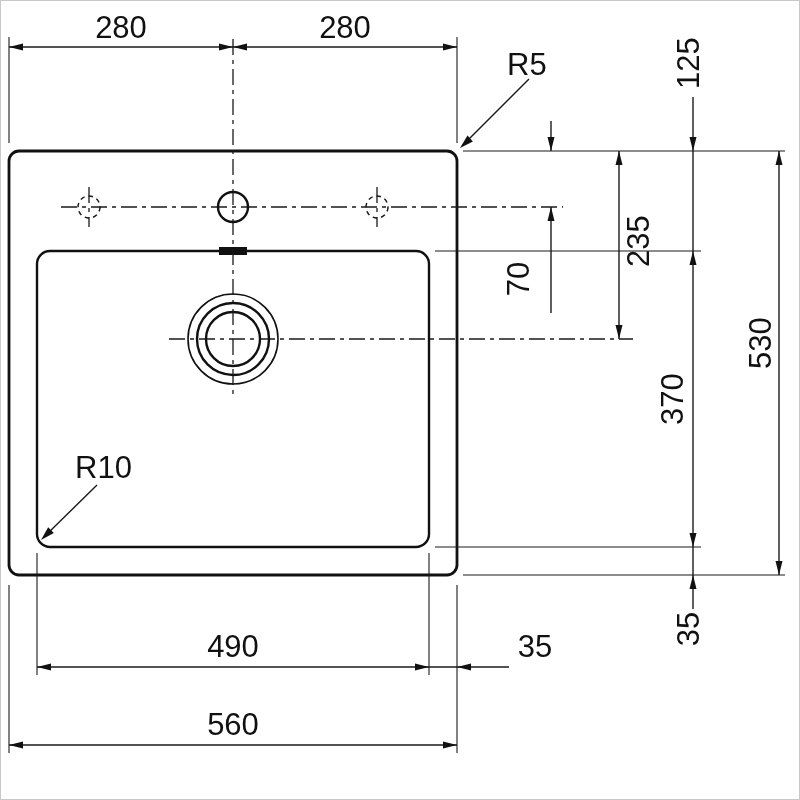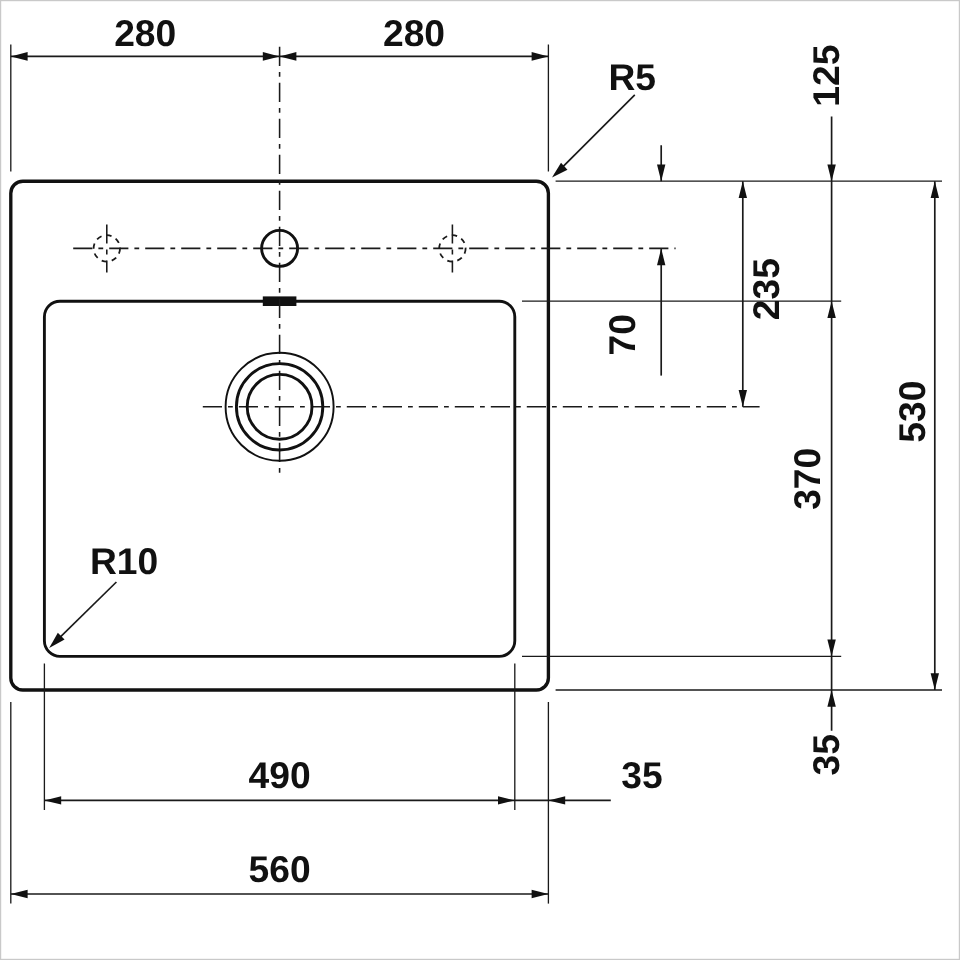--- a/index.html
+++ b/index.html
@@ -2,21 +2,20 @@
 <html><head>
 <meta charset="utf-8">
 <style>
   html,body{margin:0;padding:0;background:#ffffff;}
   .frame{
     width:798px;height:798px;
     border:1px solid #c9c9c9;
     box-sizing:content-box;
     background:#ffffff;
     font-family:"Liberation Sans",sans-serif;
-    font-weight:bold;
   }
   svg{display:block;}
   .outline{fill:none;stroke:#111111;stroke-width:2.8;}
   .bowl{fill:none;stroke:#111111;stroke-width:2.4;}
   .thin{fill:none;stroke:#111111;stroke-width:1.6;}
   .dim{stroke:#1a1a1a;stroke-width:1.4;fill:none;}
   .ext{stroke:#1a1a1a;stroke-width:1.1;fill:none;}
   .cl{stroke:#1a1a1a;stroke-width:1.3;fill:none;stroke-dasharray:16 5 4 5;}
   .tapc{fill:none;stroke:#1a1a1a;stroke-width:1.5;stroke-dasharray:4.5 4;}
   .ah{fill:#111111;stroke:none;}

